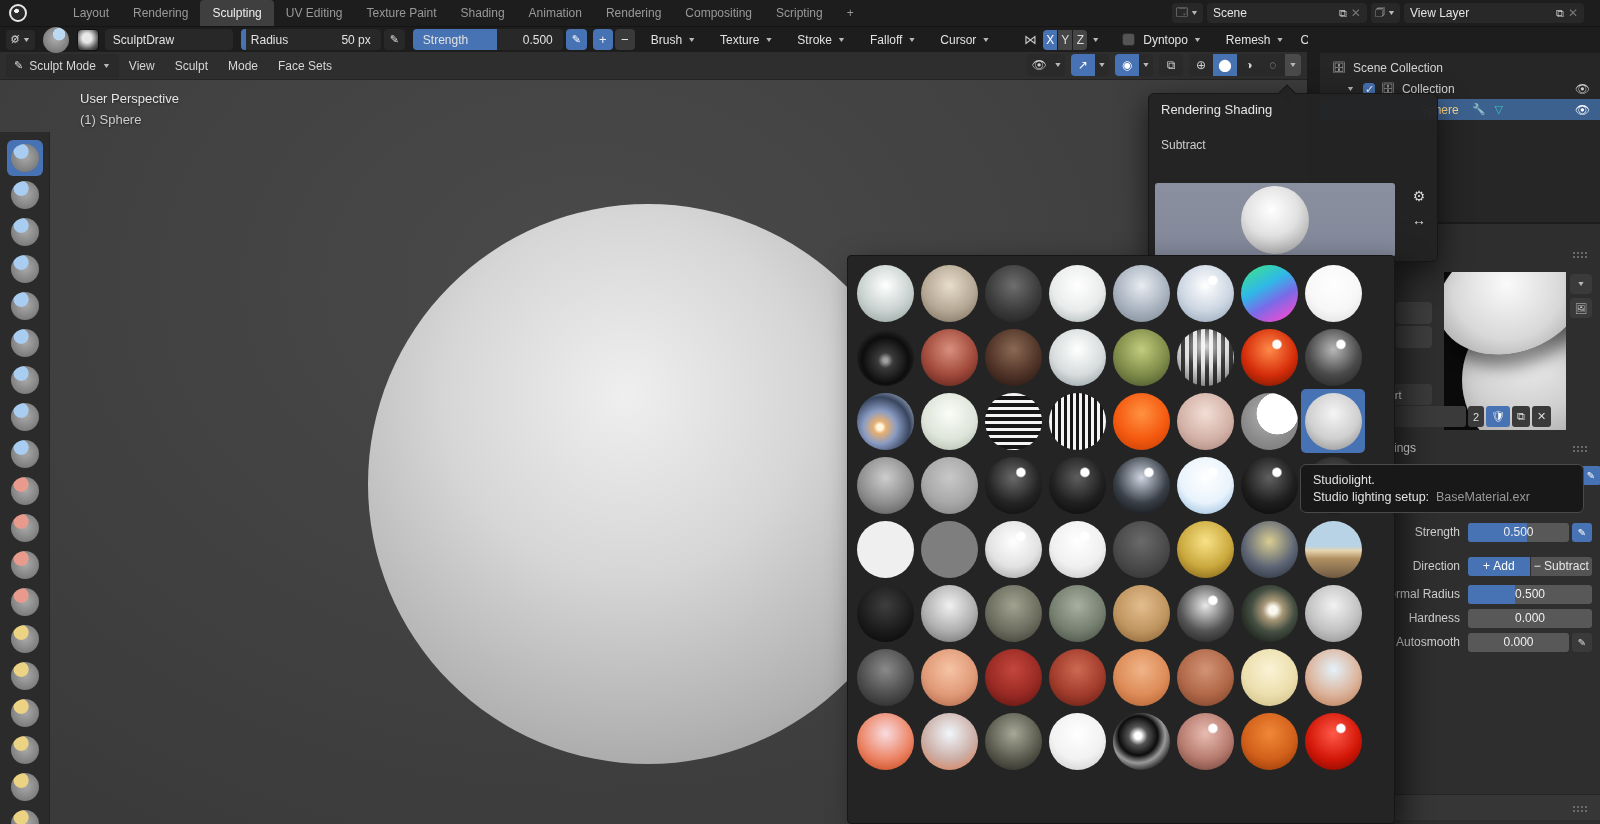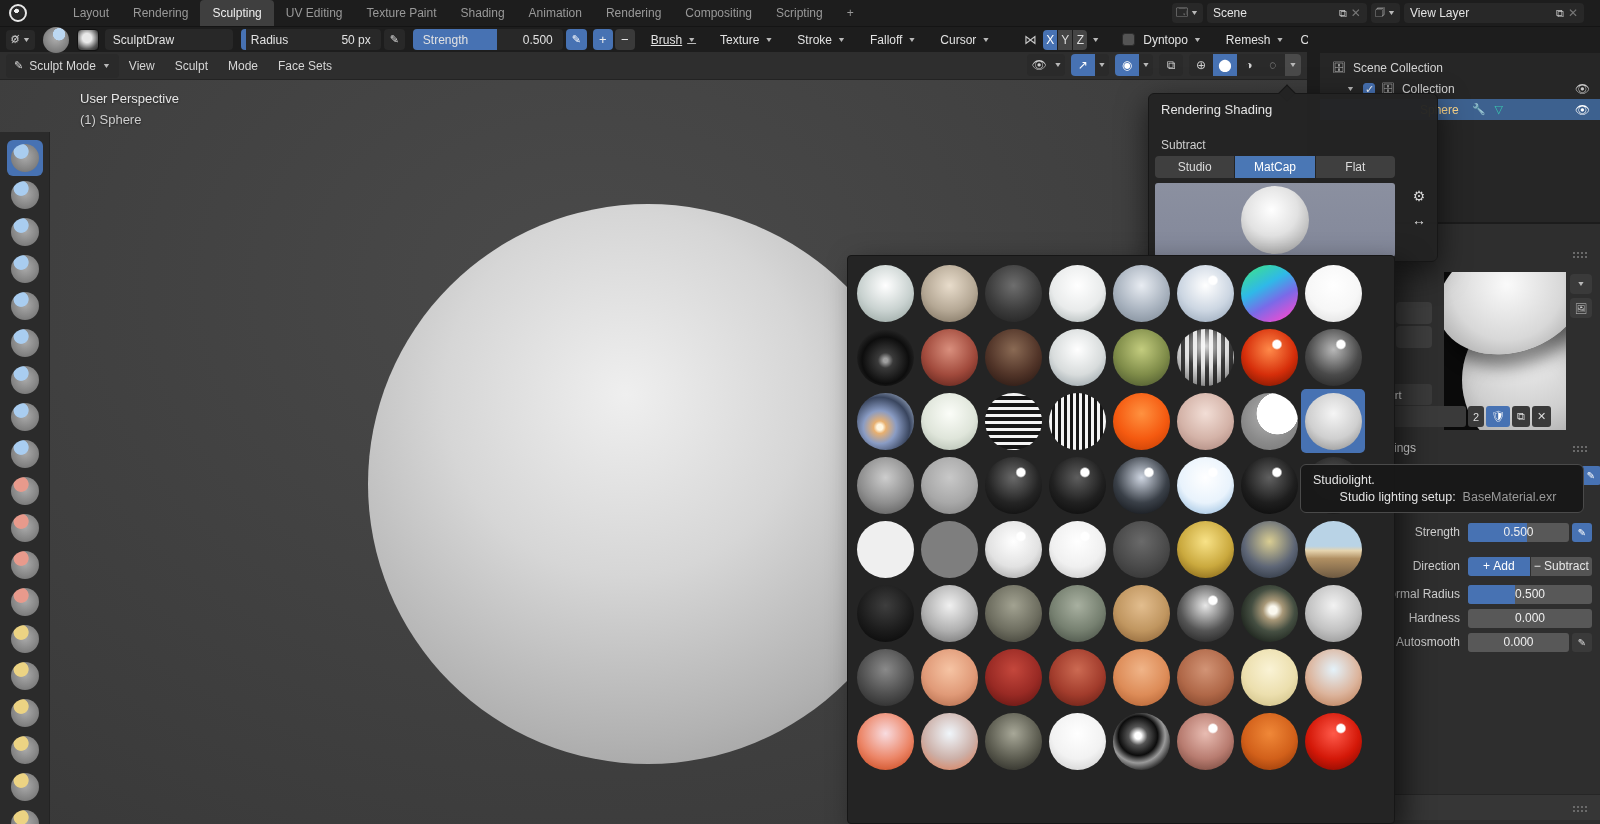--- a/index.html
+++ b/index.html
@@ -125,21 +125,21 @@
      border:1px solid #161616; border-radius:4px; box-shadow:10px 10px 28px rgba(0,0,0,.55); z-index:60; }
   #matcap-grid { position:absolute; left:5px; top:5px; display:grid; grid-template-columns:repeat(8,64px); grid-auto-rows:64px; }
   .mc-cell { width:64px; height:64px; display:flex; align-items:center; justify-content:center; border-radius:5px; }
   .mc-cell.sel { background:#4772b3; }
   .mc-ball { width:57px; height:57px; border-radius:50%; }
 
   
   #tooltip { position:absolute; left:1300px; top:464px; width:284px; height:49px; background:rgba(24,24,24,.96);
      border:1px solid #4a4a4a; border-radius:6px; z-index:100; padding:7px 0 0 12px; line-height:17px; font-size:12.5px; }
   #tooltip .t1 { color:#e2e2e2; }
-  #tooltip .t2 { color:#e2e2e2;text-align:center; }
+  #tooltip .t2 { color:#e2e2e2; }
   #tooltip .t2 .val { color:#9a9a9a; }
 </style>
 </head>
 <body>
 
 <div id="topbar">
   <div id="logo"></div>
   <div id="workspaces">
       <div class="ws-tab">Layout</div>
       <div class="ws-tab">Rendering</div>
@@ -204,21 +204,21 @@
   </div>
   <div class="pressure-btn on" style="margin-left:3px;">✎</div>
   <div class="sq-btn blue" style="margin-left:6px;">
       <span>+</span>
     </div>
   <div class="sq-btn" style="margin-left:2px;">
       <span>−</span>
     </div>
 
   <div id="ts-dropdowns" class="row" style="margin-left:8px; gap:8px;">
-      <div class="fld drop" style="background: none; text-decoration: underline;">
+      <div class="fld drop" style="background: none;">
         <span>Brush</span>
         <span class="chev">▼</span>
       </div>
       <div class="fld drop" style="background: none;">
         <span>Texture</span>
         <span class="chev">▼</span>
       </div>
       <div class="fld drop" style="background: none;">
         <span>Stroke</span>
         <span class="chev">▼</span>
@@ -505,25 +505,20 @@
   <div id="dyntopo-hdr" class="collapse-row" style="top:570px; height:26px;">
     <span>Dyntopo</span>
     <span class="grip" style="top:10px;"></span>
   </div>
 </div>
 
 <div id="shading-popup">
   <div class="notch"></div>
   <div id="sp-title">Rendering Shading</div>
   <div id="sp-lighting">Subtract</div>
-  <div id="sp-tabs">
-      <div class="tab">Studio</div>
-      <div class="tab on">MatCap</div>
-      <div class="tab">Flat</div>
-    </div>
   <div id="sp-preview">
       <div class="ball"></div>
     </div>
   <div class="sp-side" style="top:91px;">⚙</div>
   <div class="sp-side" style="top:115px;">↔</div>
 </div>
 
 <div id="gallery">
   <div id="matcap-grid">
       <div class="mc-cell">

